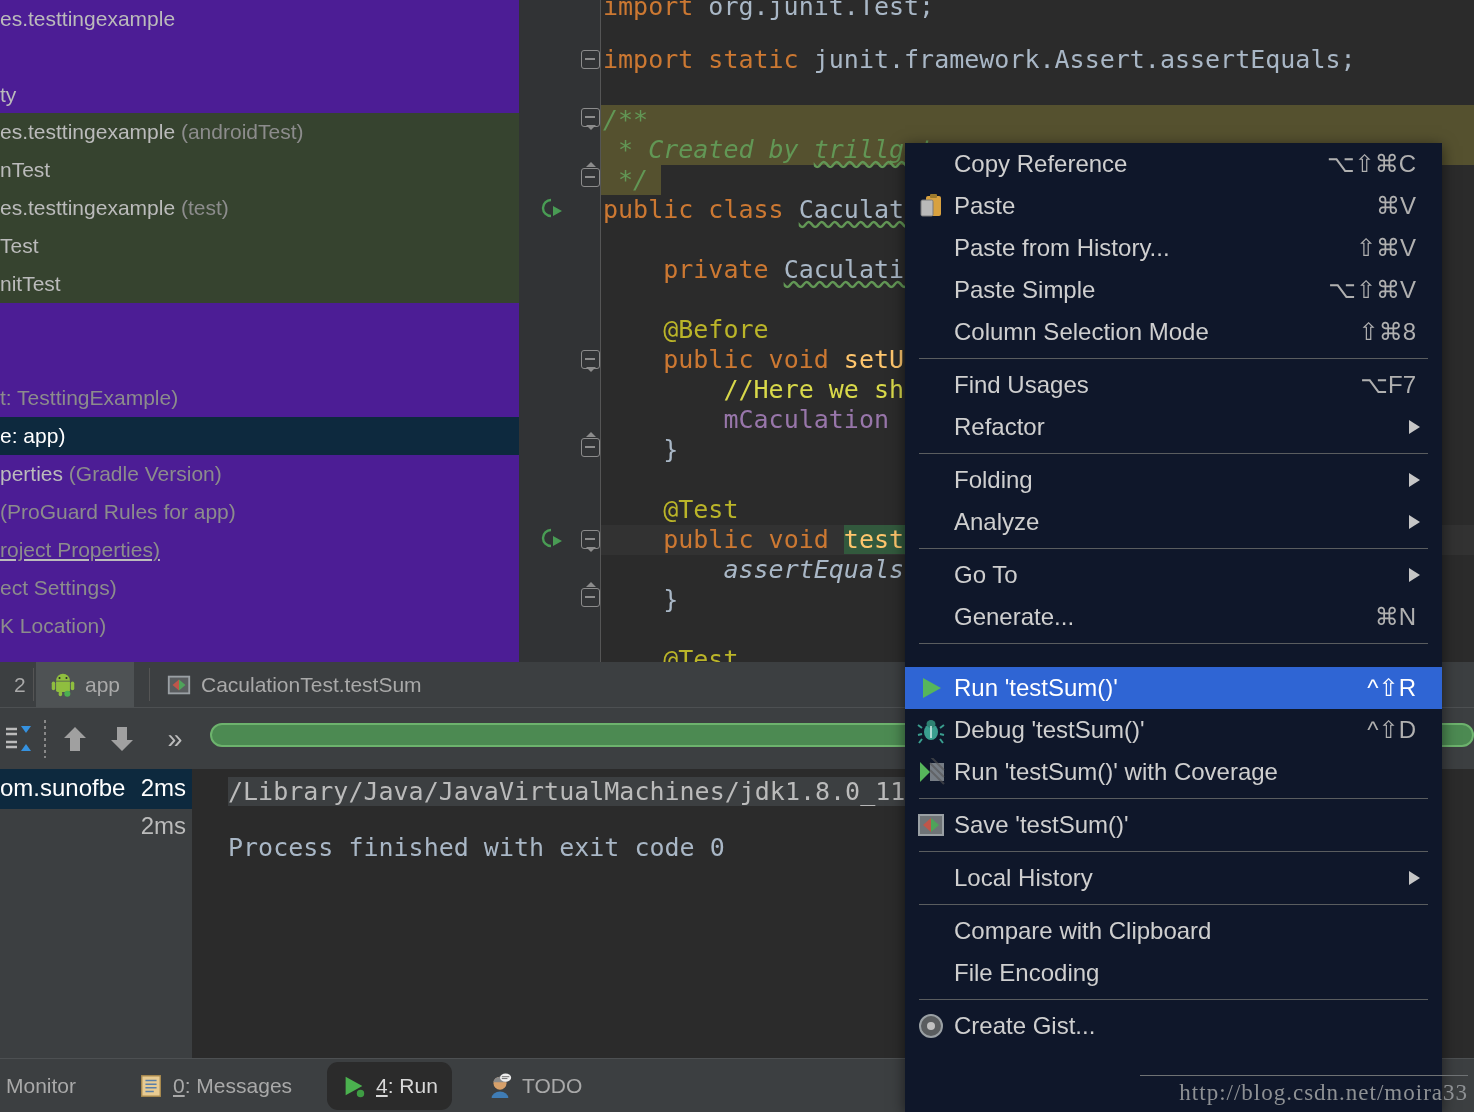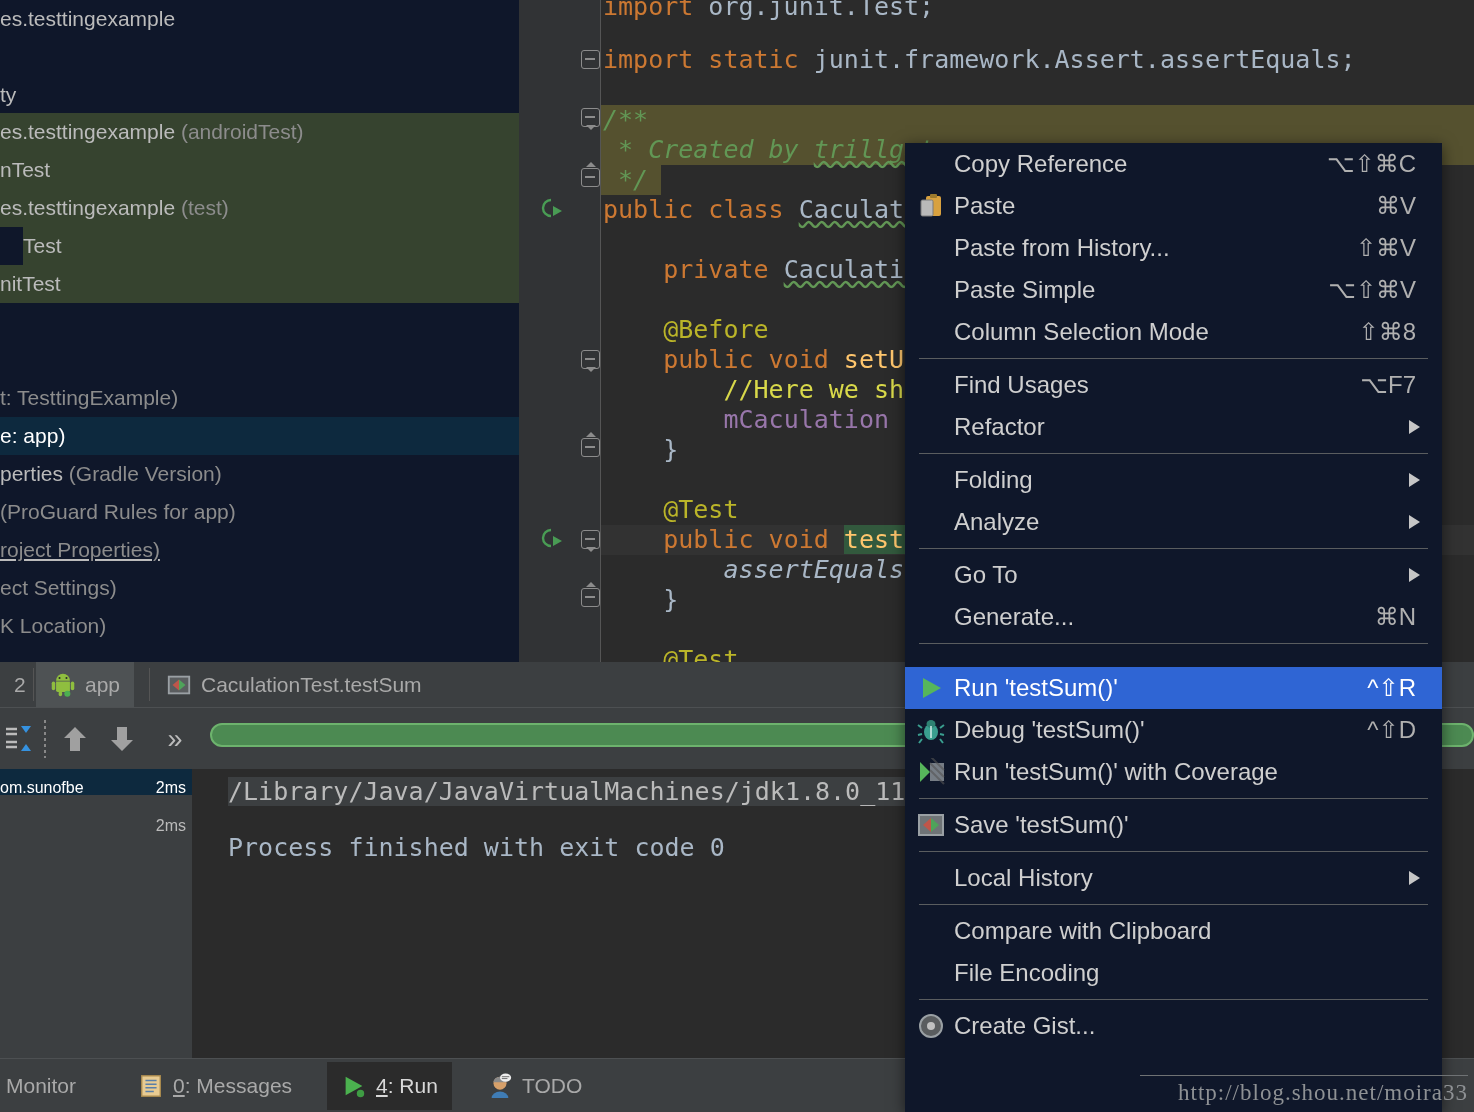--- a/index.html
+++ b/index.html
@@ -6,21 +6,21 @@
   body{
     width:1474px;height:1112px;overflow:hidden;position:relative;
     background:#3c3f41;
     font-family:"Liberation Sans", sans-serif;
     -webkit-font-smoothing:antialiased;
   }
   .abs{position:absolute;}
 
   
   #project-tree{
-    left:0;top:0;width:519px;height:662px;background:#0f172a;overflow:hidden;
+    left:0;top:0;width:519px;height:662px;background:#4c1d95;overflow:hidden;
   }
   .tree-row{
     position:absolute;left:0;width:519px;height:38px;line-height:38px;
     font-size:21px;color:#bbbbbb;white-space:nowrap;padding-left:0px;
     box-sizing:border-box;
   }
   .tree-row .muted{color:#8c8c8c;}
   .tree-row.greenbg{background:#36432f;}
   .tree-row.selected{background:#0d293e;color:#ffffff;}
 
@@ -107,22 +107,22 @@
   }
   #progressbar{
     position:absolute;left:210px;top:723px;width:1264px;height:24px;
     background:#4c8a52;border:2px solid #6db36d;border-radius:12px;box-sizing:border-box;
   }
 
   #tests-tree{
     position:absolute;left:0;top:107px;width:192px;height:289px;background:#3c3f41;
   }
   .test-row{
-    position:absolute;left:0;width:192px;height:26px;line-height:38px;
-    font-size:16px;color:#bbbbbb;white-space:nowrap;overflow:hidden;
+    position:absolute;left:0;width:192px;height:40px;line-height:38px;
+    font-size:24px;color:#bbbbbb;white-space:nowrap;overflow:hidden;
   }
   .test-row.selected{background:#0d293e;color:#ffffff;}
   .test-name{position:absolute;left:0;}
   .test-time{position:absolute;right:6px;}
 
   #console{
     position:absolute;left:192px;top:107px;width:1282px;height:289px;background:#2b2b2b;
   }
   .console-line{
     position:absolute;white-space:pre;
@@ -135,21 +135,21 @@
 
   
   #bottom-bar{
     left:0;top:1058px;width:1474px;height:54px;background:#3c3f41;
     border-top:1px solid #4d5052;
   }
   .bb-item{
     position:absolute;top:3px;height:48px;display:flex;align-items:center;gap:9px;
     font-size:21px;color:#a9a9a9;white-space:nowrap;padding:0 14px;box-sizing:border-box;
   }
-  .bb-item.active{background:#2b2b2b;color:#d8d8d8;}
+  .bb-item.active{background:#2b2b2b;color:#d8d8d8;border-radius:11px;}
   .underlined{text-decoration:underline;}
 
   
   #context-menu{
     left:905px;top:143px;width:537px;height:969px;
     background:#0f172a;
     box-shadow:0 3px 14px rgba(0,0,0,.55);
     overflow:hidden;
   }
   .mi{
@@ -179,21 +179,21 @@
 </style>
 </head>
 <body>
 
 <div class="abs" id="project-tree">
     <div class="tree-row" style="top: 0px;"><span>es.testtingexample</span></div>
     <div class="tree-row" style="top: 76px;"><span>ty</span></div>
     <div class="tree-row greenbg" style="top: 113px;"><span>es.testtingexample</span><span class="muted"> (androidTest)</span></div>
     <div class="tree-row greenbg" style="top: 151px;"><span>nTest</span></div>
     <div class="tree-row greenbg" style="top: 189px;"><span>es.testtingexample</span><span class="muted"> (test)</span></div>
-    <div class="tree-row greenbg" style="top: 227px; margin-left: 23px;"><span>Test</span></div>
+    <div class="tree-row greenbg" style="top: 227px;"><span>Test</span></div>
     <div class="tree-row greenbg" style="top: 265px;"><span>nitTest</span></div>
     <div class="tree-row" style="top: 379px;"><span class="muted">t: TesttingExample)</span></div>
     <div class="tree-row selected" style="top: 417px;"><span>e: app)</span></div>
     <div class="tree-row" style="top: 455px;"><span>perties</span><span class="muted"> (Gradle Version)</span></div>
     <div class="tree-row" style="top: 493px;"><span class="muted"></span><span class="muted">(ProGuard Rules for app)</span></div>
     <div class="tree-row" style="top: 531px; text-decoration: underline;"><span class="muted"></span><span class="muted">roject Properties)</span></div>
     <div class="tree-row" style="top: 569px;"><span class="muted"></span><span class="muted">ect Settings)</span></div>
     <div class="tree-row" style="top: 607px;"><span class="muted"></span><span class="muted">K Location)</span></div>
   </div>
 
@@ -462,13 +462,13 @@
     <div class="mi">
       <span class="mi-icon"><svg viewBox="0 0 28 28" width="28" height="28">
           <circle cx="14" cy="14" r="11" fill="#5a5d5f" stroke="#9aa0a4" stroke-width="2"></circle>
           <circle cx="14" cy="14" r="4" fill="#c0c0c0"></circle>
         </svg></span>
       <span class="mi-label">Create Gist...</span>
     </div>
   </div>
 
 <div class="abs" id="wm-rule"></div>
-<div class="abs" id="watermark">http://blog.shou.net/moira33</div>
+<div class="abs" id="watermark">http://blog.csdn.net/moira33</div>
 
 </body></html>

